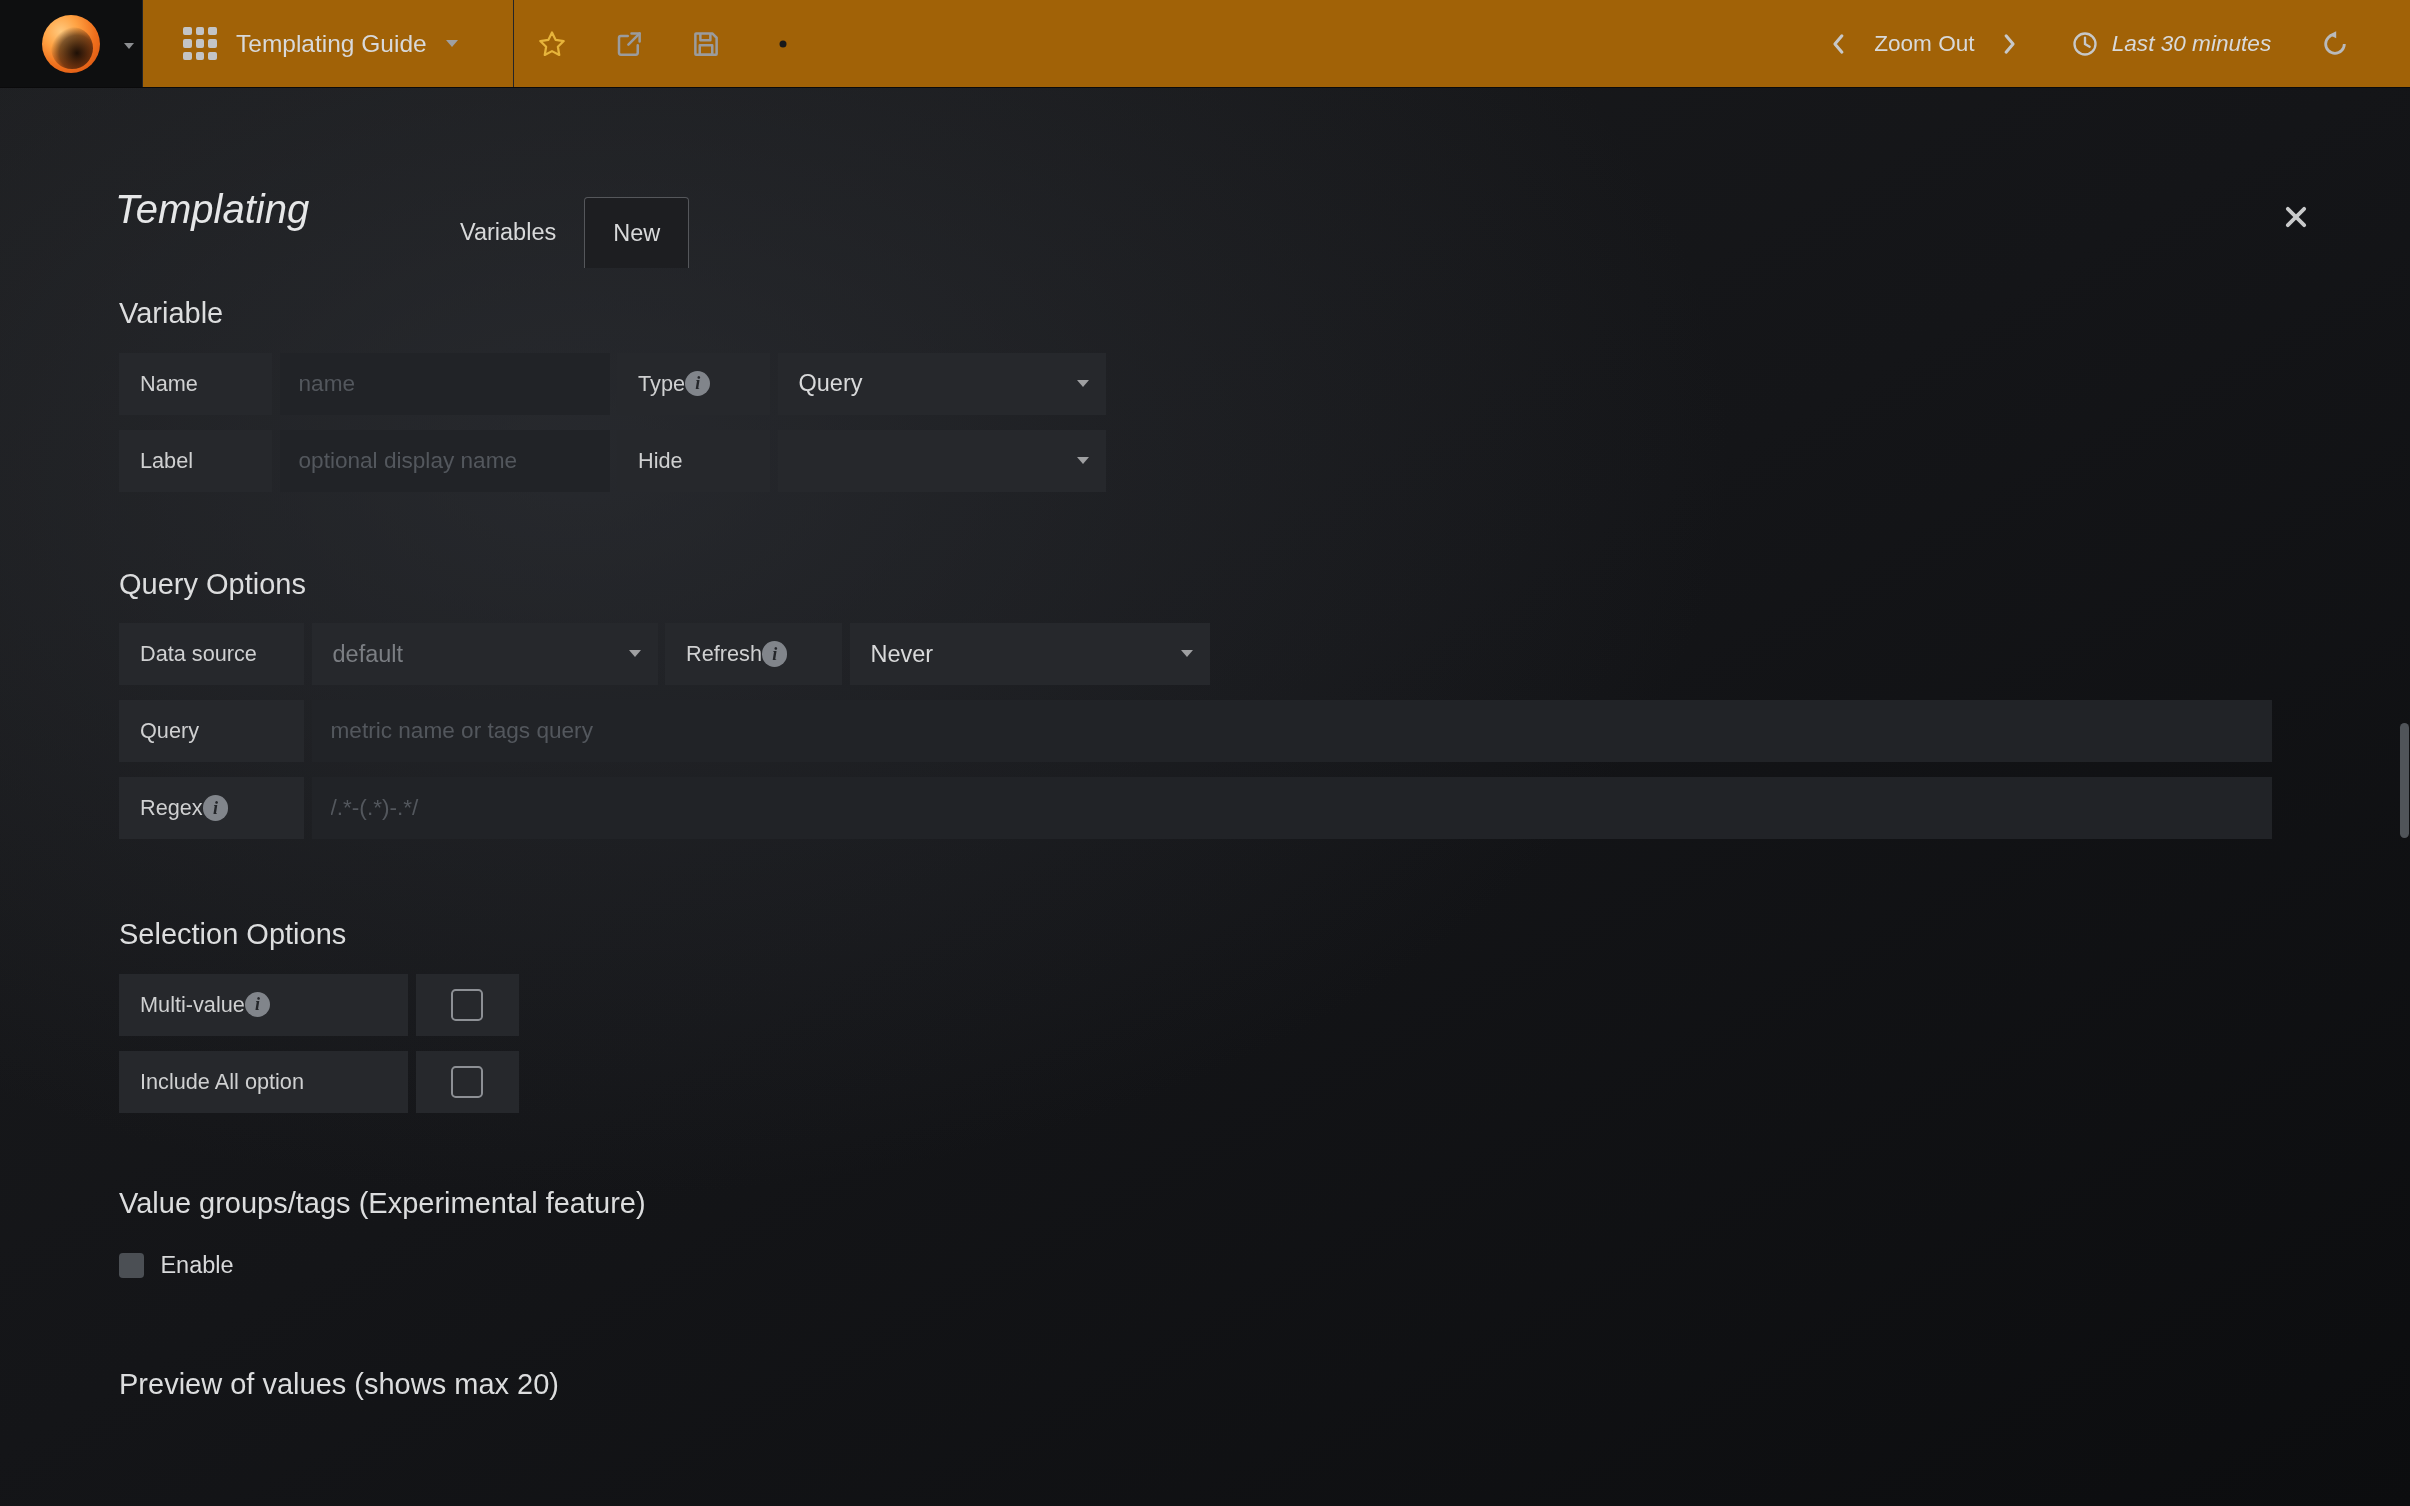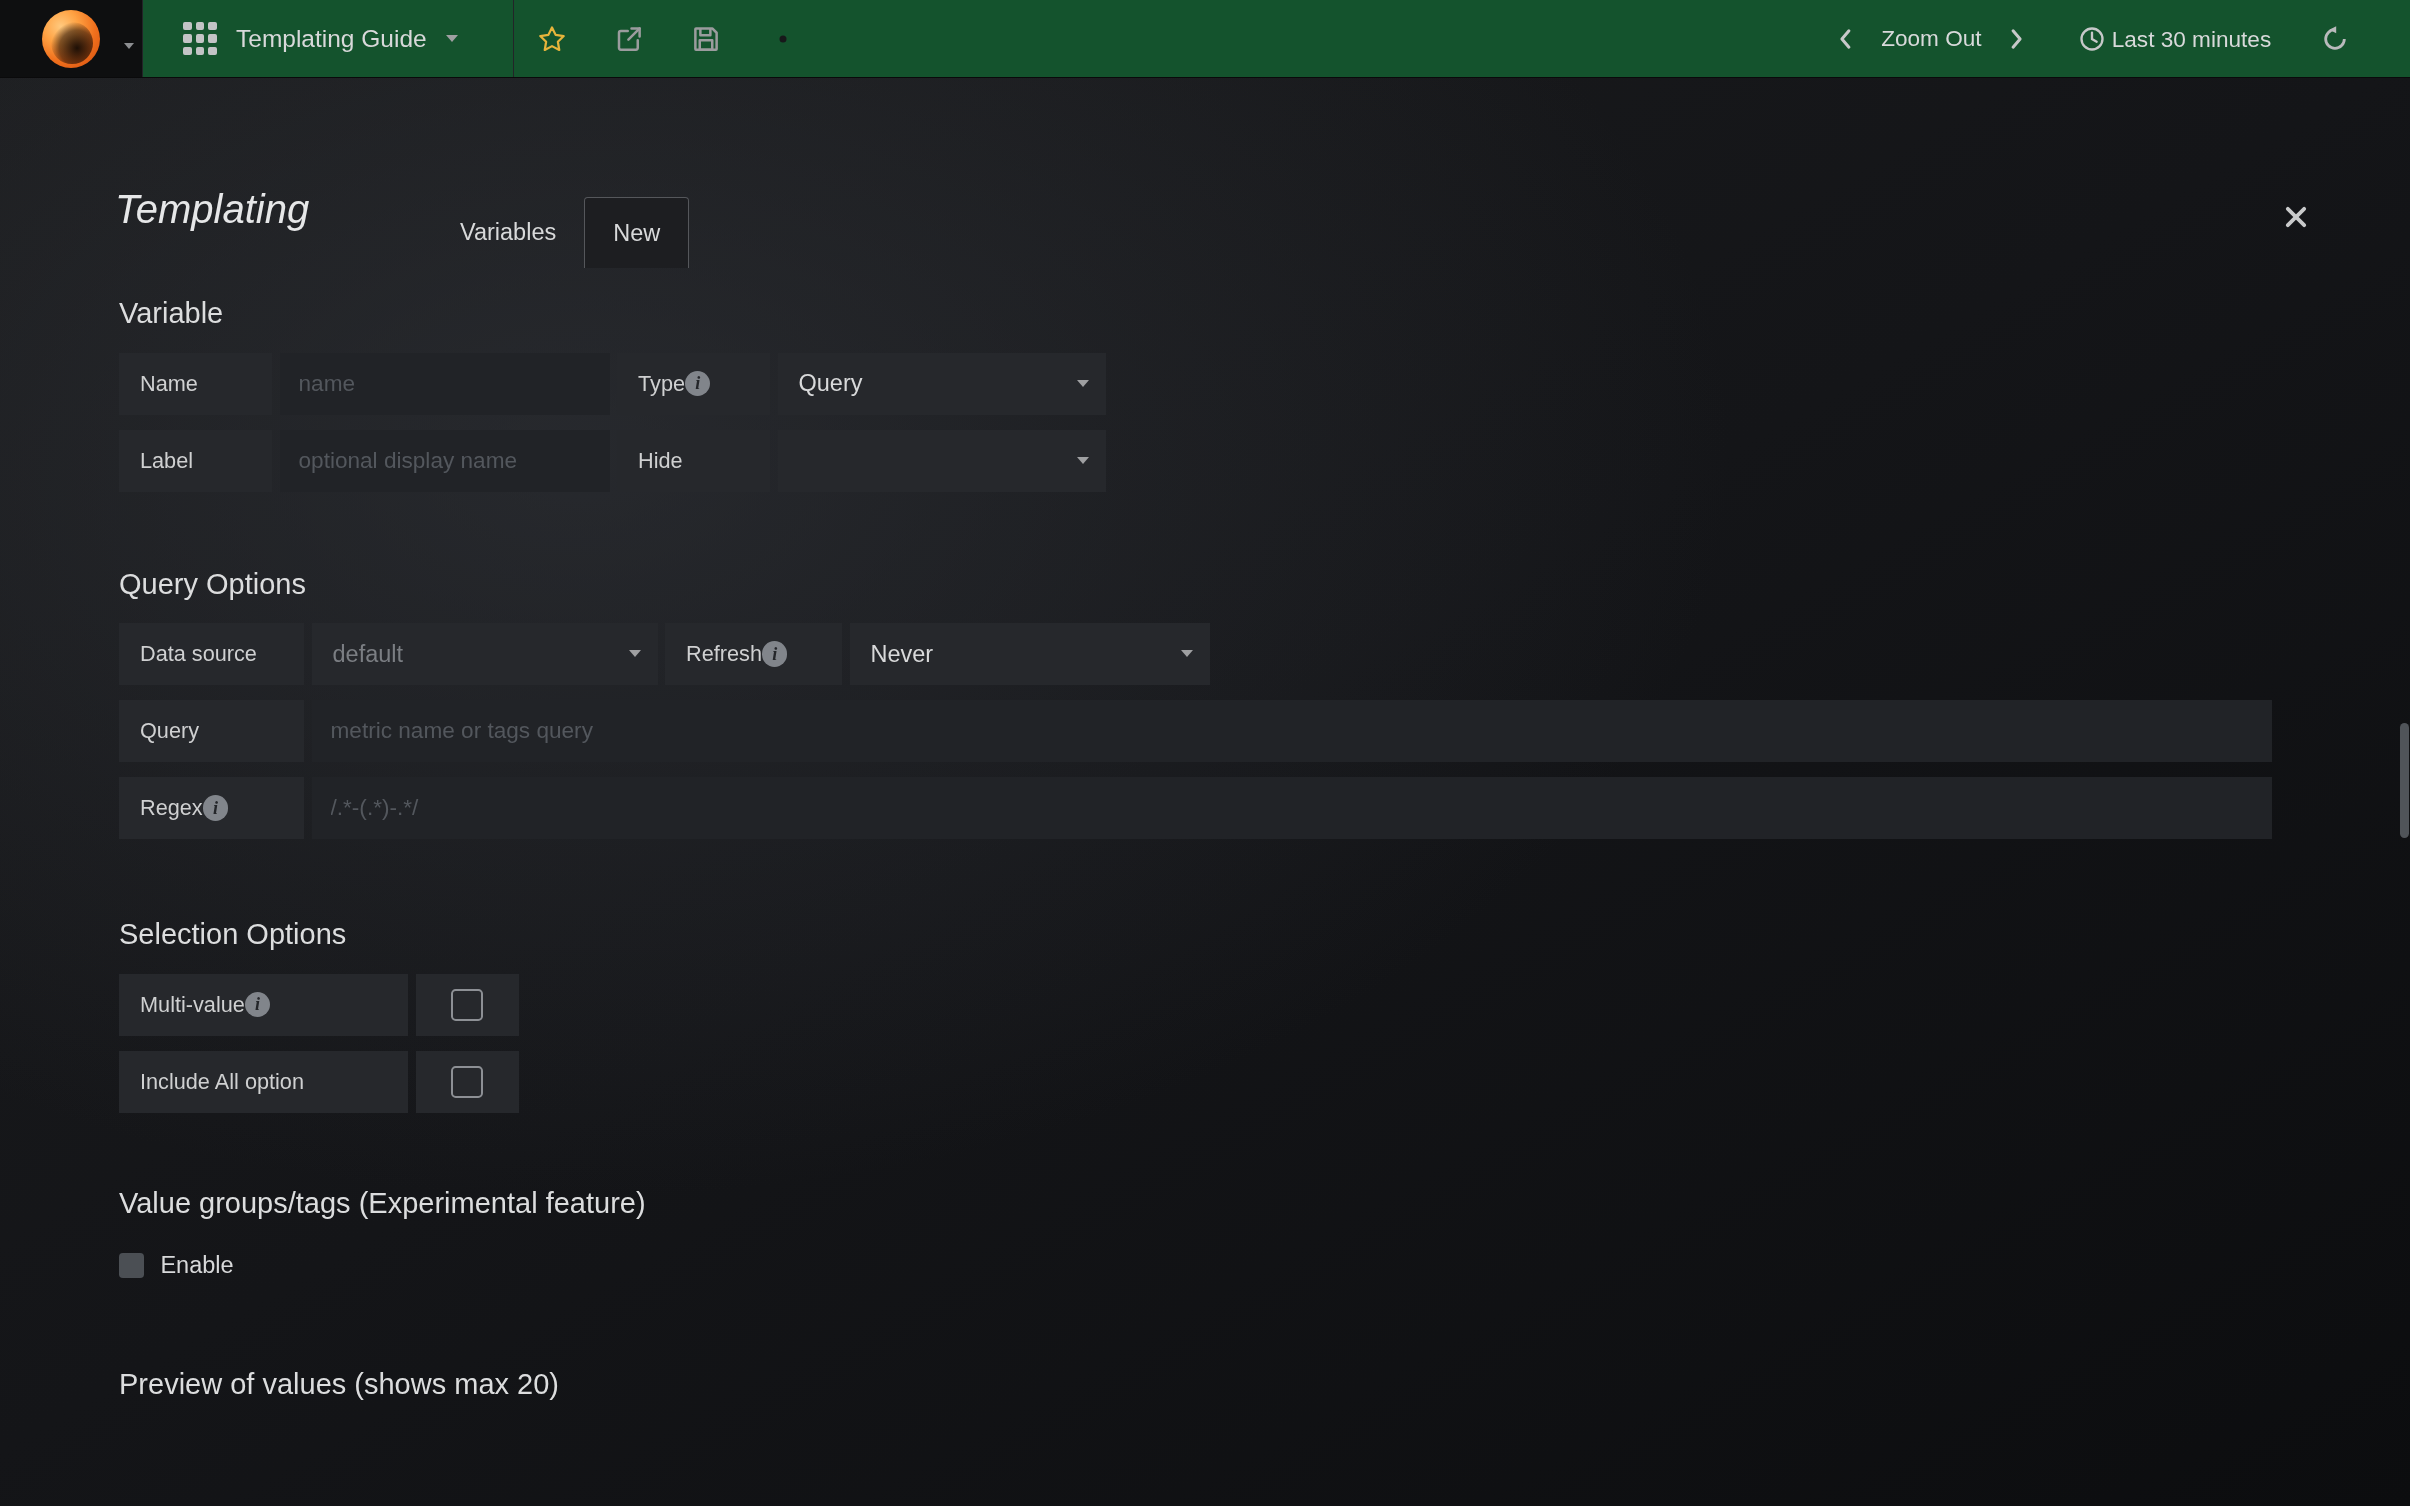--- a/index.html
+++ b/index.html
@@ -9,21 +9,21 @@
     overflow: hidden;
     font-family: "Liberation Sans", sans-serif;
     color: #d8d9da;
     background:
       radial-gradient(1601px 1036px at 24% 30%, rgba(52,55,61,.55), rgba(0,0,0,0) 72%),
       linear-gradient(150deg, #1b1c1e 0%, #141518 50%, #0c0d0f 100%);
     background-color: #0e0f11;
   }
 
   
-  .navbar { height:78px; background:#14532d; display:flex; align-items:stretch; position:relative; z-index:5; border-bottom:0.9px solid #0a0a0b; }
+  .navbar { height:88px; background:#a16207; display:flex; align-items:stretch; position:relative; z-index:5; border-bottom:0.9px solid #0a0a0b; }
   .logo-btn { width:143px; display:flex; align-items:center; justify-content:center; position:relative; background:#0e0f10; border-right:0.9px solid #232428; cursor:pointer; }
   .grafana-logo { width:58px; height:58px; border-radius:50%; position:relative; overflow:hidden;
     background: radial-gradient(circle at 32% 28%, #ffc97e 0%, #ffa243 30%, #f0701d 60%, #d24c0d 100%); }
   .grafana-logo::after { content:""; position:absolute; left:16%; top:22%; width:72%; height:72%; border-radius:50%;
     background: radial-gradient(circle at 62% 62%, rgba(18,9,4,.95), rgba(24,11,5,.55) 48%, rgba(0,0,0,0) 72%); }
   .logo-caret { position:absolute; right:8.5px; top:43px; width:0; height:0;
     border-left:5.6px solid transparent; border-right:5.6px solid transparent; border-top:6.6px solid #8c8e91; }
 
   .dash-nav { display:flex; align-items:center; gap:19px; padding:0 55px 0 40px; border-right:0.9px solid #232428; cursor:pointer; }
   .grid-icon { width:34px; height:34px; display:grid; grid-template-columns:repeat(3,1fr); grid-template-rows:repeat(3,1fr); gap:3.8px; }
@@ -33,21 +33,21 @@
 
   .nav-icons { display:flex; align-items:stretch; }
   .nav-icon-btn { width:77px; display:flex; align-items:center; justify-content:center; color:#9b9c9e; cursor:pointer; }
   .nav-icon-btn svg { width:30px; height:30px; display:block; }
   .nav-icon-btn.star { color:#e7b43b; }
 
   .nav-right { margin-left:auto; display:flex; align-items:center; padding-right:53px; }
   .icon-btn { display:flex; align-items:center; justify-content:center; color:#c7c8c9; cursor:pointer; padding:0 9.4px; }
   .icon-btn svg { width:28px; height:28px; display:block; }
   .nav-text-btn { font-size:22.6px; color:#d8d9da; padding:0 11.3px; cursor:pointer; white-space:nowrap; }
-  .time-btn { display:flex; align-items:flex-end; gap:6px; margin-left:38px; font-size:22.6px; color:#d8d9da; cursor:pointer; white-space:nowrap; }
+  .time-btn { display:flex; align-items:center; gap:13px; margin-left:38px; font-size:22.6px; color:#d8d9da; cursor:pointer; white-space:nowrap;font-style:italic; }
   .time-btn svg { width:28px; height:28px; color:#c7c8c9; }
   .refresh-btn { margin-left:40px; color:#b9babc; }
 
   
   .page-title { position:absolute; left:115px; top:185px; font-size:40px; line-height:49px; font-style:italic; font-weight:400; color:#e6e7e8; z-index:2; }
   .tabs { position:absolute; left:432px; top:197px; height:71px; display:flex; align-items:stretch; z-index:3; }
   .tab { padding:0 28px; display:flex; align-items:center; font-size:23.5px; color:#d8d9da; cursor:pointer; white-space:nowrap; }
   .tab.active { border:0.9px solid #55575b; border-bottom:none; border-radius:3.8px 3.8px 0 0; background:#1d1e21; }
   .close-btn { position:absolute; right:98px; top:200px; width:34px; height:34px; display:flex; align-items:center; justify-content:center; color:#c9cacb; cursor:pointer; z-index:2; }
   .close-btn svg { width:28px; height:28px; }

